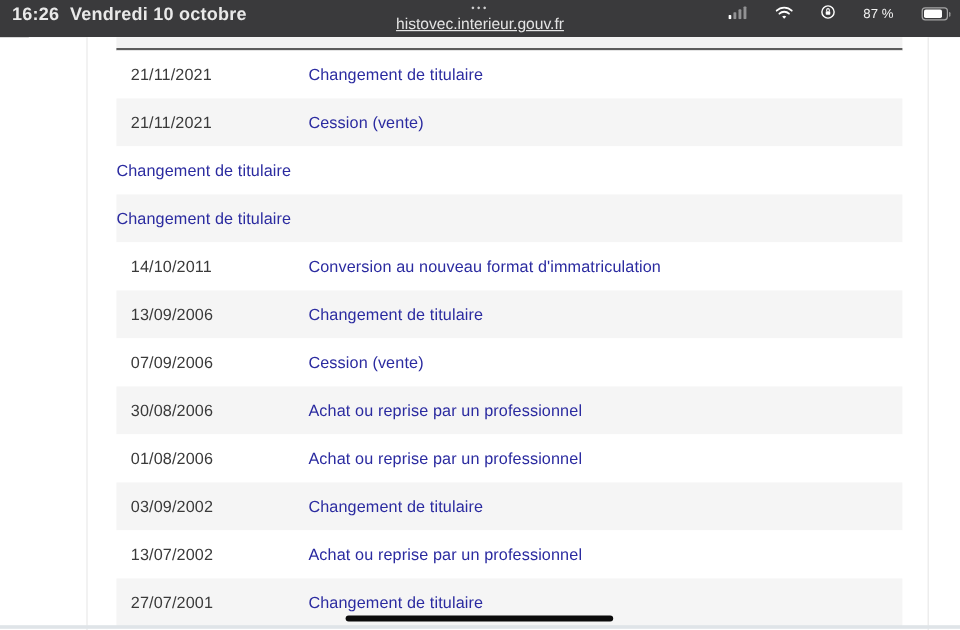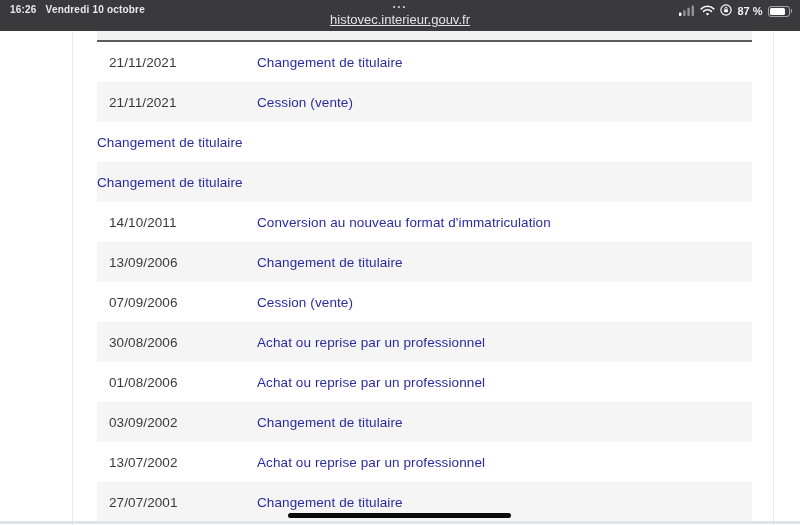--- a/index.html
+++ b/index.html
@@ -7,35 +7,35 @@
     position:relative;width:800px;height:525px;overflow:hidden;
     font-family:"Liberation Sans", sans-serif;background:#ffffff;
   }
 
   
   .status-bar{
     position:absolute;top:0;left:0;width:800px;height:31px;
     background:var(--status-bar-bg);color:#ececec;
   }
   .sb-left{
-    position:absolute;left:10px;top:4px;font-size:10px;font-weight:600;
+    position:absolute;left:10px;top:4px;font-size:15px;font-weight:600;
     letter-spacing:.2px;display:flex;gap:9px;color:#e9e9e9;
   }
   .sb-center{
     position:absolute;left:0;right:0;top:0;text-align:center;
   }
   .sb-dots{
     font-size:8px;letter-spacing:2px;color:#cfcfcf;line-height:10px;margin-top:2px;
   }
   .sb-url{
     font-size:13px;color:#e4e4e4;line-height:13px;margin-top:1px;text-decoration:underline;
   }
   .sb-right{
-    position:absolute;right:8px;top:4px;display:flex;align-items:center;gap:5px;
-    font-size:11px;font-weight:700;color:#f2f2f2;
+    position:absolute;right:8px;top:4px;display:flex;align-items:center;gap:23px;
+    font-size:11px;font-weight:400;color:#f2f2f2;
   }
   .battery{
     position:relative;width:22px;height:11px;border:1px solid rgba(255,255,255,.55);
     border-radius:3px;display:flex;align-items:center;padding:1px;box-sizing:border-box;
   }
   .battery-fill{height:7px;background:#ffffff;border-radius:1.5px;}
   .battery-tip{
     width:1.5px;height:4px;background:rgba(255,255,255,.55);
     border-radius:0 1px 1px 0;margin-left:1px;
   }

